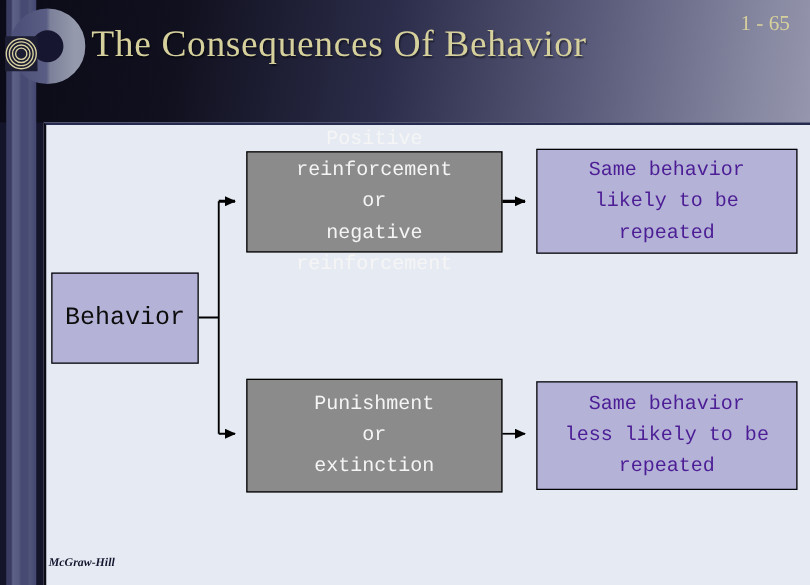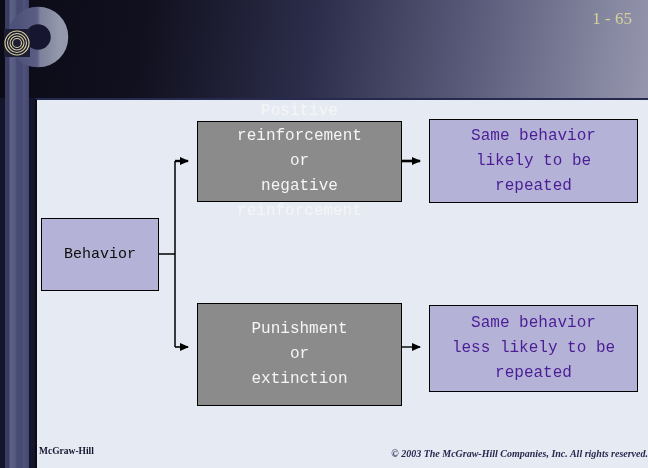--- a/index.html
+++ b/index.html
@@ -60,45 +60,46 @@
   .cause{
     background:var(--cause-box-fill,#8b8b8b);
     color:#f5f5f5;font-size:16px;line-height:25px;
   }
   .effect{
     background:var(--effect-box-fill,#b4b3d7);
     color:#4c1d95;font-size:16px;line-height:25px;
   }
   .root{
     background:var(--effect-box-fill,#b4b3d7);
-    color:#0d0d0d;font-size:15px;
+    color:#0d0d0d;font-size:20px;
   }
   .box-behavior{left:4px;top:118px;width:118px;height:73px;}
   .box-cause-top{left:160px;top:21px;width:205px;height:81px;}
   .box-effect-top{left:392px;top:19px;width:209px;height:84px;}
-  .box-cause-bottom{left:160px;top:203px;width:205px;height:103px;}
+  .box-cause-bottom{left:160px;top:203px;width:205px;height:91px;}
   .box-effect-bottom{left:392px;top:205px;width:209px;height:87px;}
   
   .footer-left{
     position:absolute;left:2px;top:346px;
-    font-size:9.5px;font-weight:bold;
+    font-size:9.5px;font-style:italic;font-weight:bold;
     color:#15152e;z-index:3;
   }
   .footer-right{
     position:absolute;right:0;top:348px;
     font-size:10px;font-style:italic;font-weight:bold;
     color:#282850;z-index:3;white-space:nowrap;
   }
 </style>
 </head>
 <body>
 
 <div class="slide">
 
   <div class="header">
+    <div class="title">The Consequences Of Behavior</div>
     <div class="page-number">1 - 65</div>
   </div>
 
   <div class="left-bar"></div>
 
   <svg class="logo" width="72" height="72" viewBox="0 0 72 72">
     <defs>
       <linearGradient id="ringGrad" x1="0" y1="0" x2="1" y2="0">
         <stop offset="0%" stop-color="#4e527a"></stop>
         <stop offset="48%" stop-color="#5a5e84"></stop>
@@ -144,16 +145,15 @@
 
     <div class="box cause box-cause-bottom">Punishment
 or
 extinction</div>
 
     <div class="box effect box-effect-bottom">Same behavior
 less likely to be
 repeated</div>
 
     <div class="footer-left">McGraw-Hill</div>
-    <div class="footer-right">© 2003 The McGraw-Hill Companies, Inc. All rights reserved.</div>
   </div>
 
 </div>
 
 </body></html>

